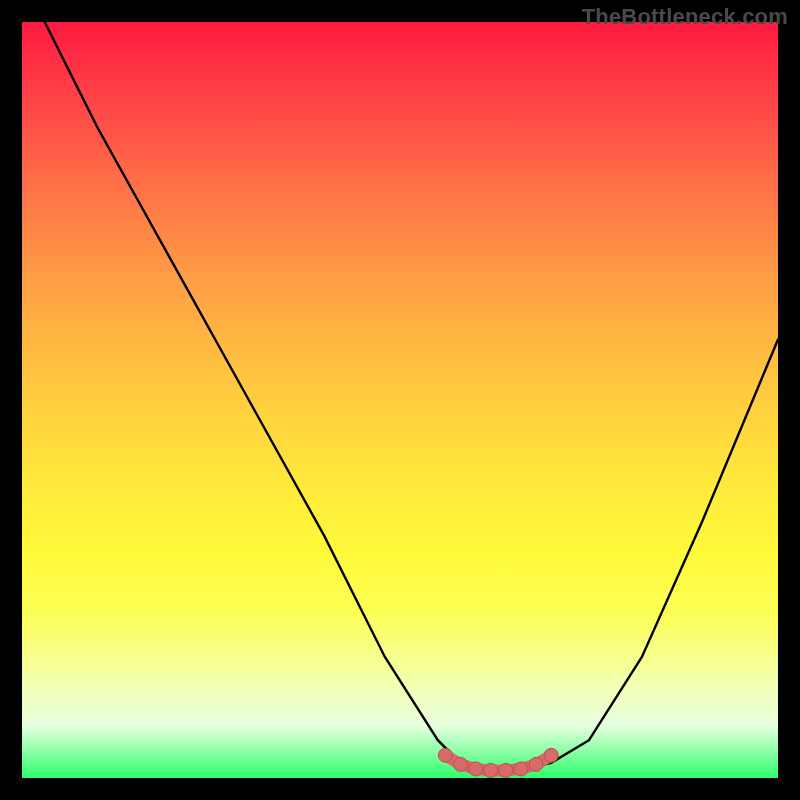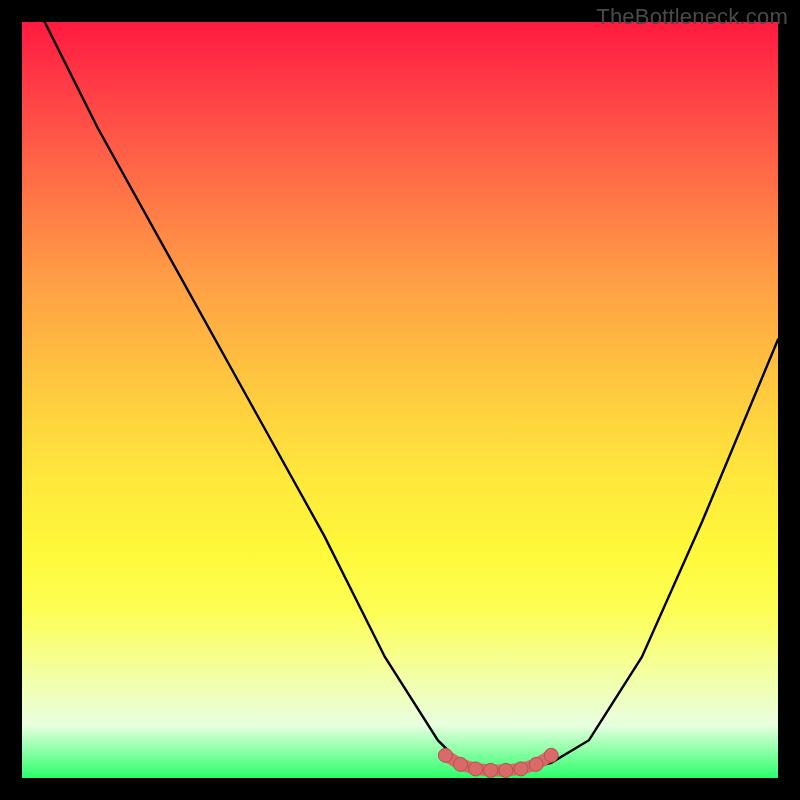--- a/index.html
+++ b/index.html
@@ -30,21 +30,21 @@
       #e8ffe0 93%,
       #2bff6a 100%
     );
   }
   .watermark {
     position: absolute;
     top: 4px;
     right: 12px;
     color: #4a4a4a;
     font-size: 22px;
-    font-weight: 400;
+    font-weight: 700;
     letter-spacing: 0.2px;
     user-select: none;
     text-align: right;
   }
   svg.curve {
     position: absolute;
     left: 0;
     top: 0;
     width: 756px;
     height: 756px;

